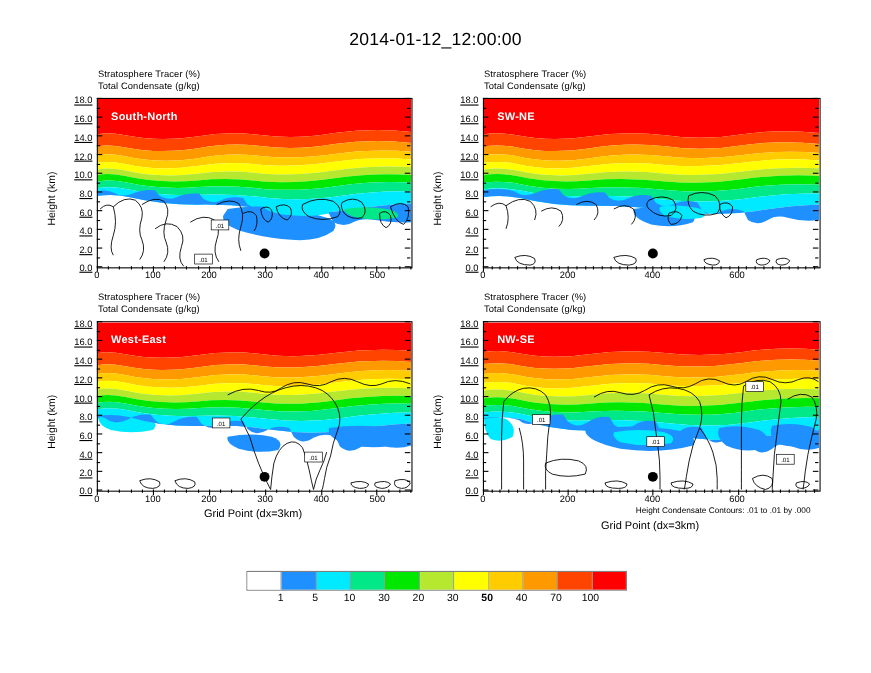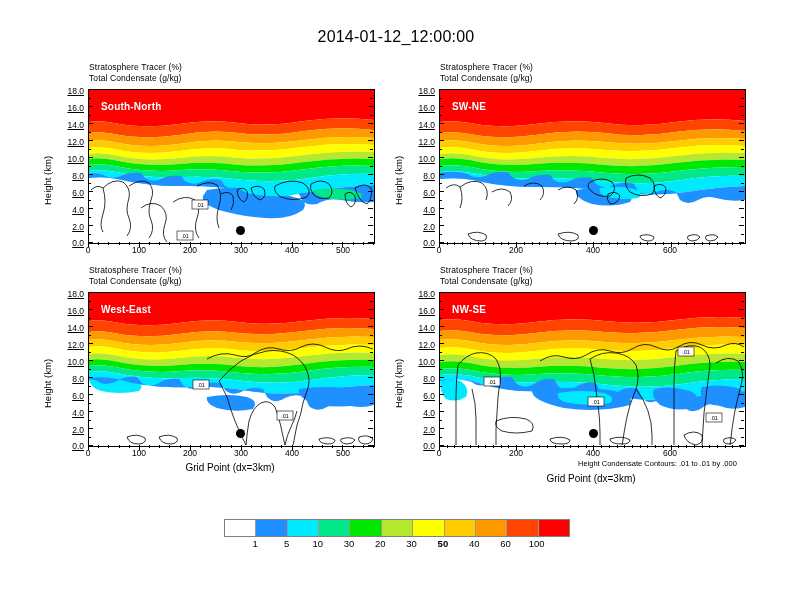--- a/index.html
+++ b/index.html
@@ -389,21 +389,21 @@
     </div>
   <div id="cbarlabels">
       <div class="cblab" style="left: 241.273px; top: 538px; width: 28px;">1</div>
       <div class="cblab" style="left: 272.545px; top: 538px; width: 28px;">5</div>
       <div class="cblab" style="left: 303.818px; top: 538px; width: 28px;">10</div>
       <div class="cblab" style="left: 335.091px; top: 538px; width: 28px;">30</div>
       <div class="cblab" style="left: 366.364px; top: 538px; width: 28px;">20</div>
       <div class="cblab" style="left: 397.636px; top: 538px; width: 28px;">30</div>
       <div class="cblab" style="left: 428.909px; top: 538px; width: 28px; font-weight: bold;">50</div>
       <div class="cblab" style="left: 460.182px; top: 538px; width: 28px;">40</div>
-      <div class="cblab" style="left: 491.455px; top: 538px; width: 28px;">60</div>
+      <div class="cblab" style="left: 491.455px; top: 538px; width: 28px;">70</div>
       <div class="cblab" style="left: 522.727px; top: 538px; width: 28px;">100</div>
     </div>
 
 <div class="xtick" style="left: 88px; top: 242px; height: 5px;"></div>
     <div class="xtick" style="left: 98.1786px; top: 242px; height: 3px;"></div>
     <div class="xtick" style="left: 108.357px; top: 242px; height: 3px;"></div>
     <div class="xtick" style="left: 118.536px; top: 242px; height: 3px;"></div>
     <div class="xtick" style="left: 128.714px; top: 242px; height: 3px;"></div>
     <div class="xtick" style="left: 138.893px; top: 242px; height: 5px;"></div>
     <div class="xtick" style="left: 149.071px; top: 242px; height: 3px;"></div>

